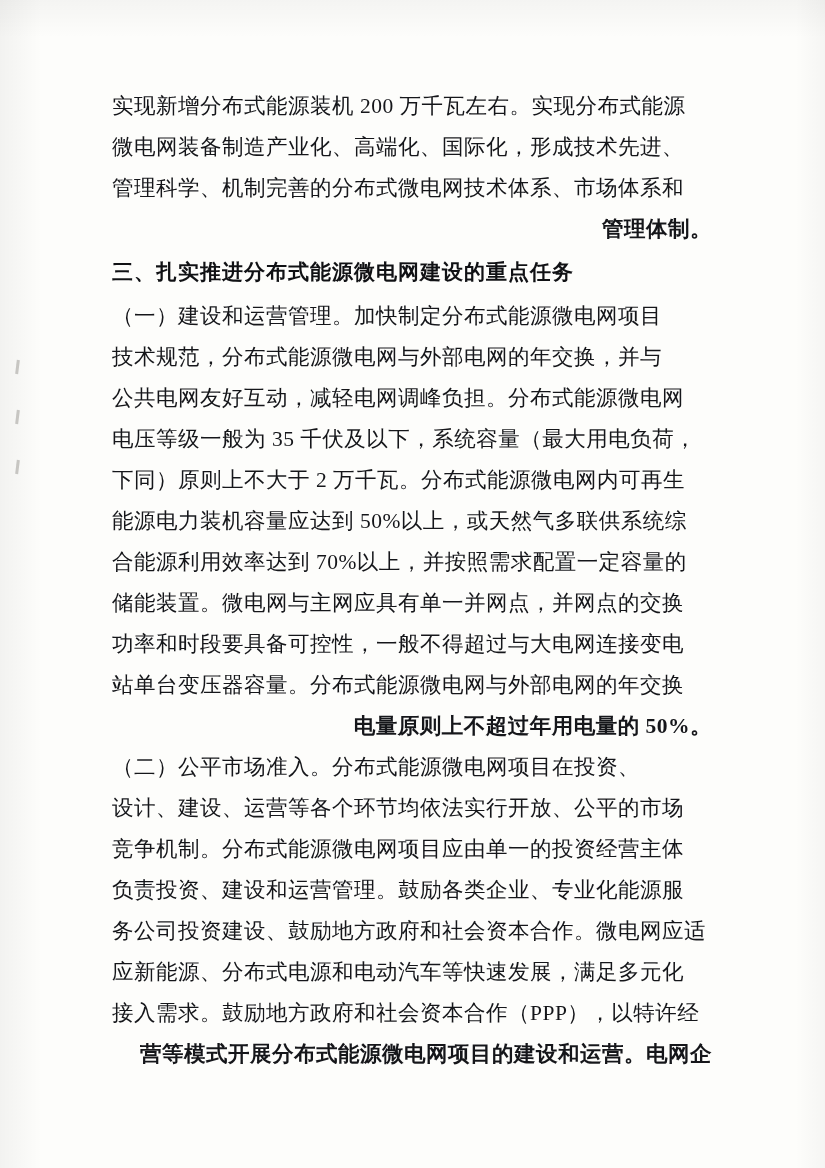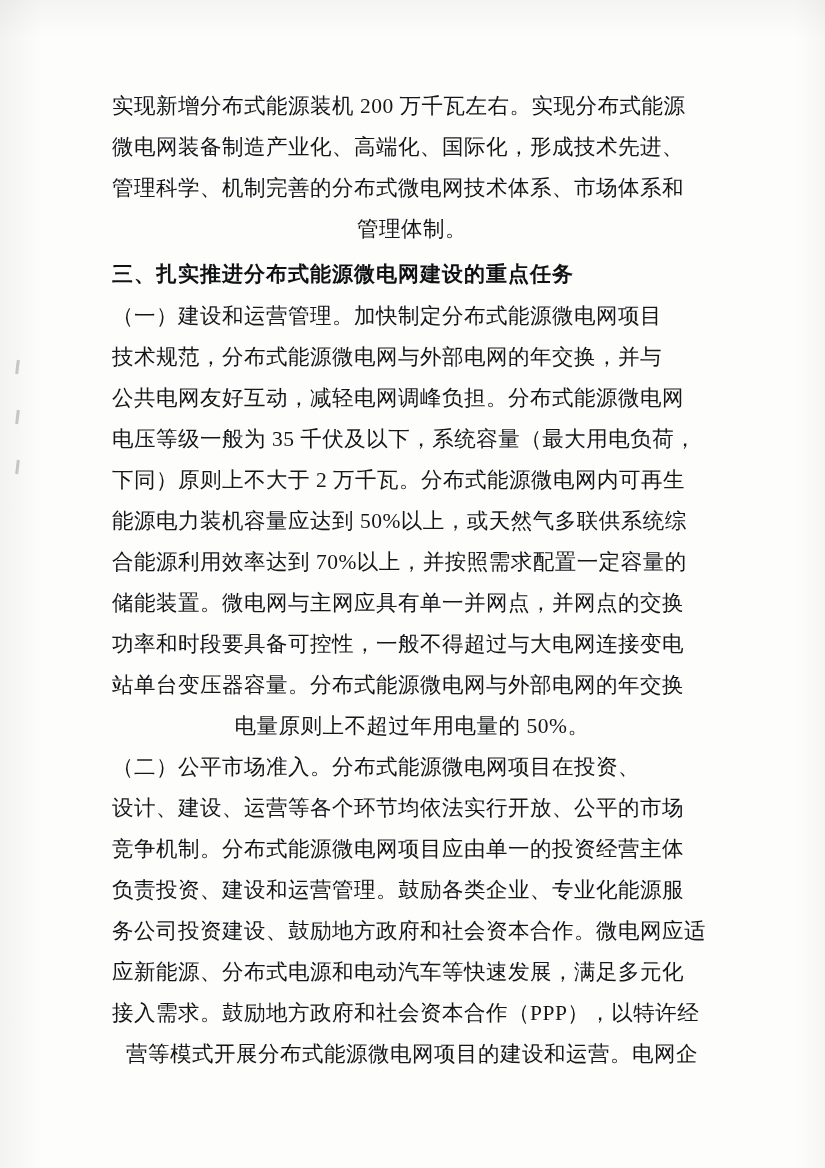--- a/index.html
+++ b/index.html
@@ -59,27 +59,28 @@
     line-height: 41px;
     letter-spacing: 0.5px;
     white-space: pre-wrap;
     text-align: justify;
     text-justify: inter-character;
   }
   .para {
     margin: 0 0 0 0;
   }
   .para p.body-line:last-child {
-    text-align: center;
+    text-align: right;
+    font-weight: bold;
   }
   .heading {
     font-weight: bold;
     text-align: left;
     letter-spacing: 1px;
-    font-family: Liberation Sans, sans-serif;
+    font-family: Liberation Mono, monospace;
     font-size: 21px;
     line-height: 44px;
     color: #101114;
   }
   .blockgap {
     height: 2px;
   }
 </style>
 </head>
 <body>

